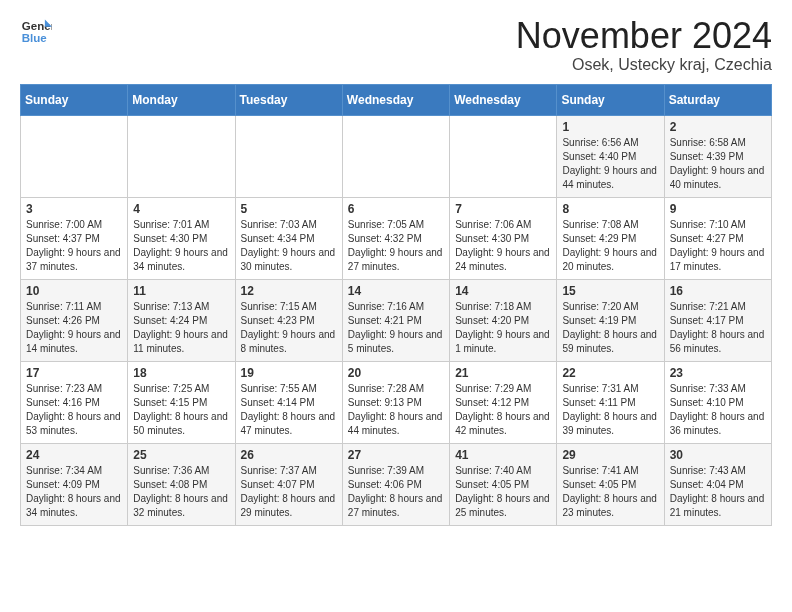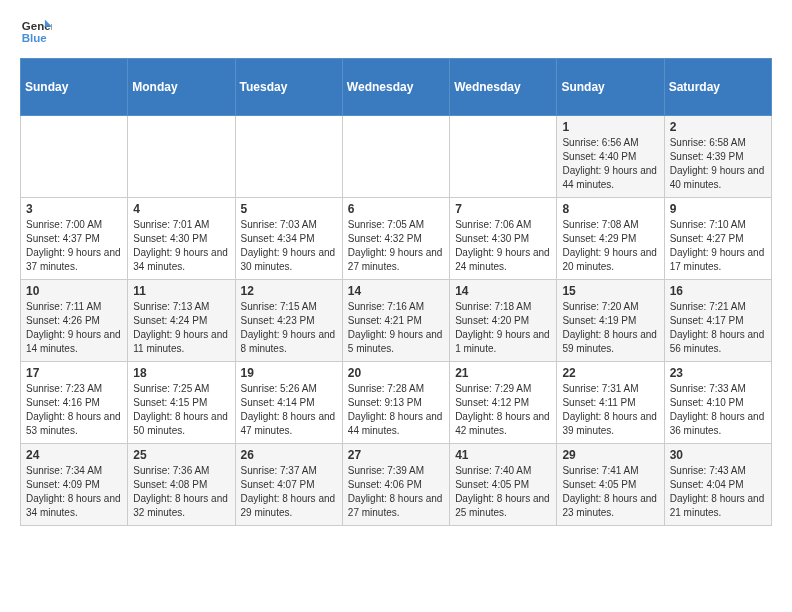--- a/index.html
+++ b/index.html
@@ -43,21 +43,21 @@
       color: #444;
     }
     table {
       width: 100%;
       border-collapse: collapse;
       table-layout: fixed;
     }
     thead tr th {
       background: #3a7abf;
       color: #fff;
-      padding: 21px 4px;
+      padding: 8px 4px;
       font-size: 12px;
       font-weight: bold;
       text-align: left;
       border: 1px solid #5590cc;
     }
     tbody tr td {
       vertical-align: top;
       border: 1px solid #ccc;
       padding: 4px 5px;
       font-size: 10px;
@@ -87,20 +87,24 @@
 <body>
 
 <div class="page">
   <div class="header-area">
     <div class="logo">
       <svg class="logo-icon" viewBox="0 0 36 36">
         <text x="2" y="16" font-size="13" font-weight="bold" fill="#333" font-family="Arial">General</text>
         <text x="2" y="29" font-size="13" font-weight="bold" fill="#4a90d9" font-family="Arial">Blue</text>
         <polygon points="28,4 36,12 28,12" fill="#4a90d9"></polygon>
       </svg>
+    </div>
+    <div class="title-area">
+      <div class="month-title">November 2024</div>
+      <div class="location-title">Osek, Ustecky kraj, Czechia</div>
     </div>
   </div>
 
   <table>
     <thead>
       <tr>
         <th>Sunday</th>
         <th>Monday</th>
         <th>Tuesday</th>
         <th>Wednesday</th>
@@ -225,21 +229,21 @@
 Daylight: 8 hours and 53 minutes.</div>
           </td>
           <td>
             <span class="day-num">18</span>
             <div class="day-info">Sunrise: 7:25 AM
 Sunset: 4:15 PM
 Daylight: 8 hours and 50 minutes.</div>
           </td>
           <td>
             <span class="day-num">19</span>
-            <div class="day-info">Sunrise: 5:26 AM
+            <div class="day-info">Sunrise: 7:55 AM
 Sunset: 4:14 PM
 Daylight: 8 hours and 47 minutes.</div>
           </td>
           <td>
             <span class="day-num">20</span>
             <div class="day-info">Sunrise: 7:28 AM
 Sunset: 9:13 PM
 Daylight: 8 hours and 44 minutes.</div>
           </td>
           <td>

